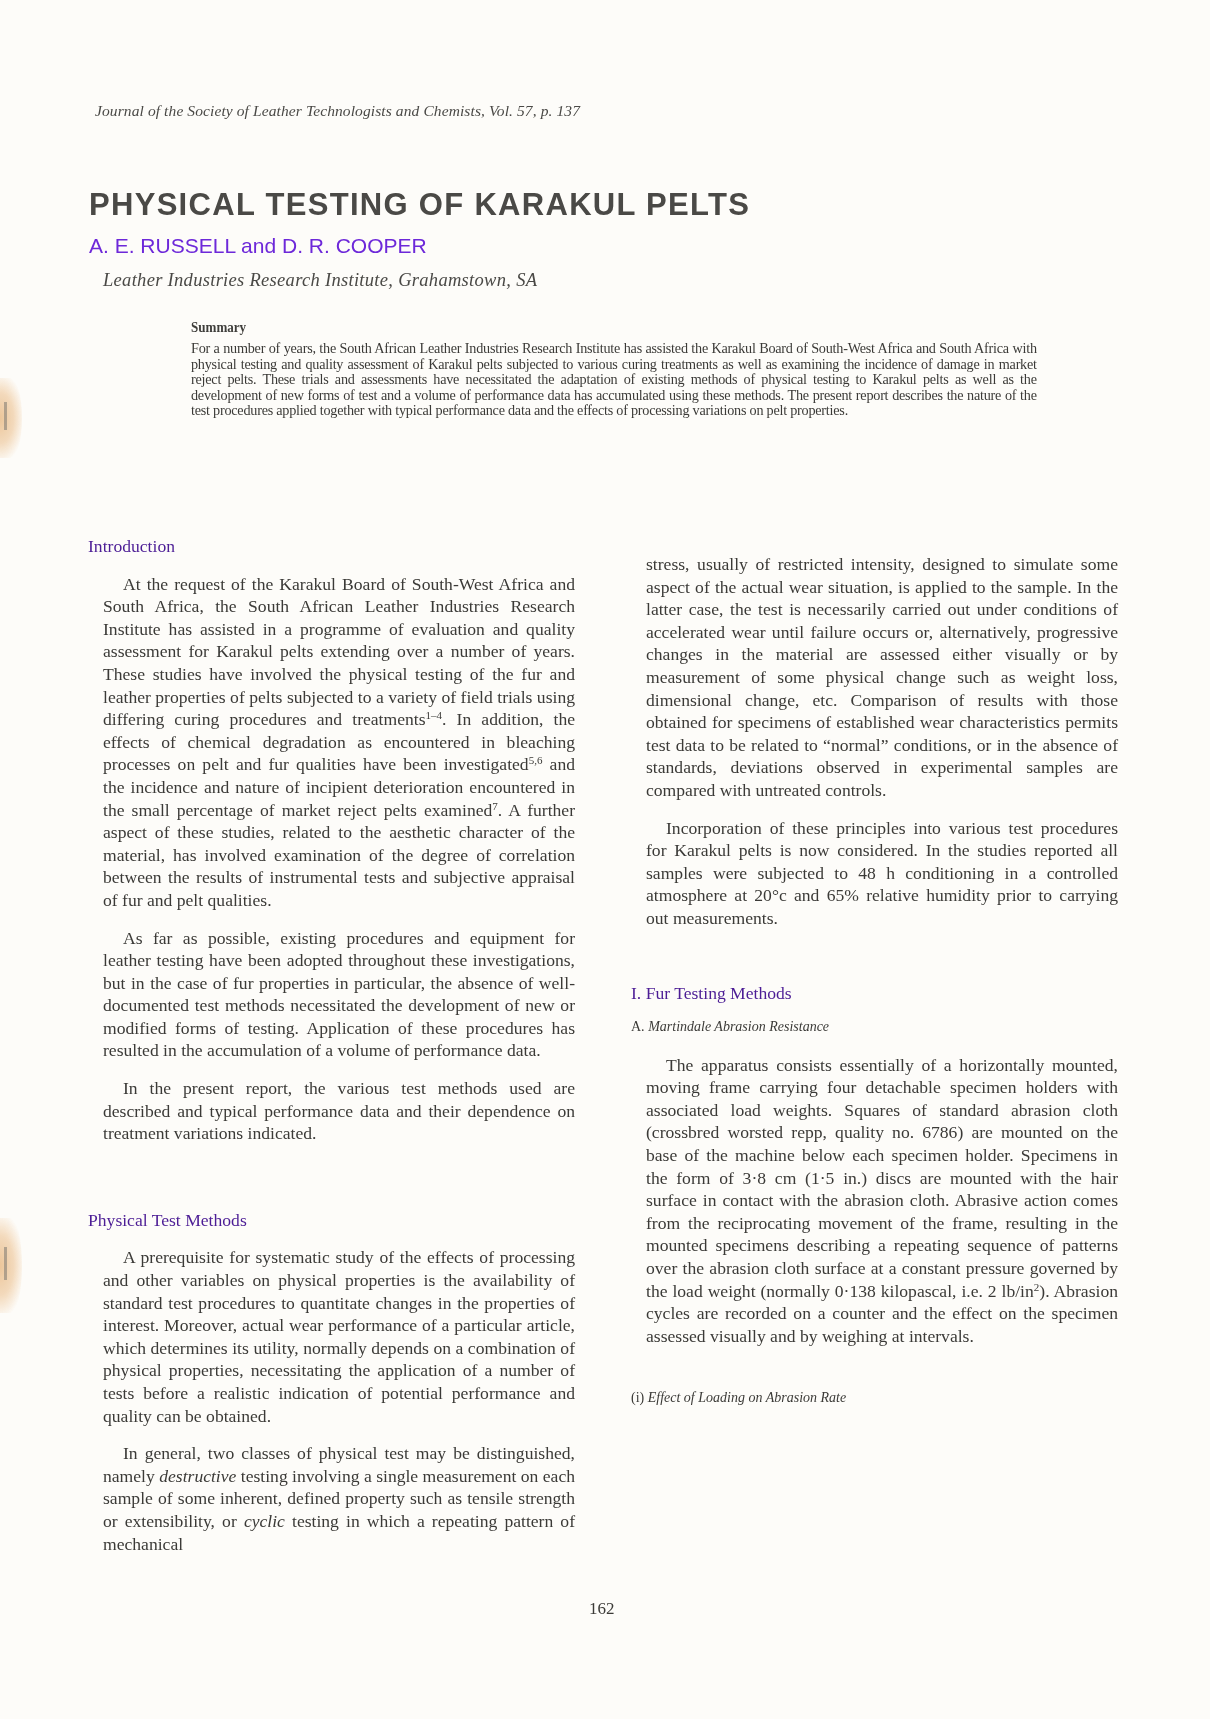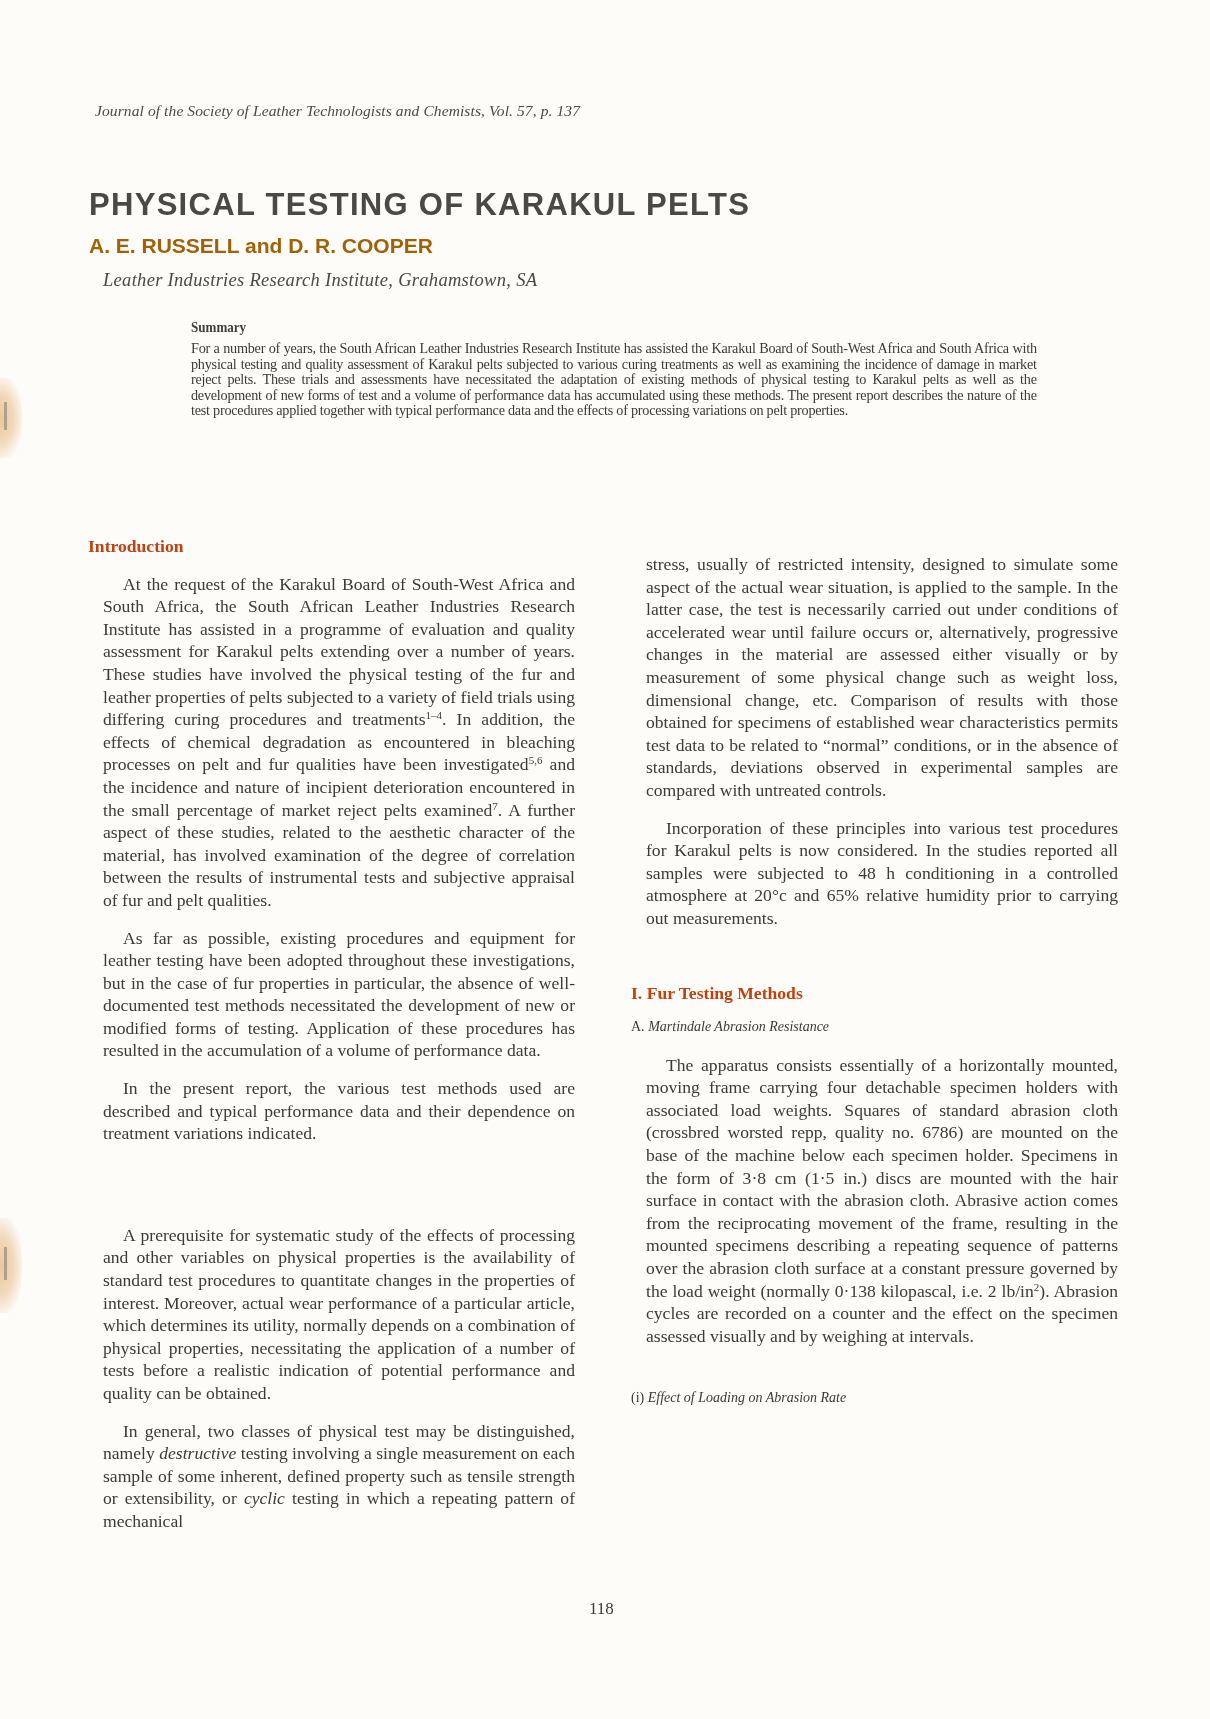--- a/index.html
+++ b/index.html
@@ -7,31 +7,31 @@
       width: 1210px; height: 1719px; position: relative; overflow: hidden;
       background: #fdfcf9;
       color: #3b3a37;
       font-family: "Liberation Serif", "DejaVu Serif", serif;
     }
     .stain { position: absolute; left: 0; width: 22px; border-radius: 0 50% 50% 0;
       background: radial-gradient(ellipse at left center, #e8b983 0%, #f1d2ae 45%, rgba(253,252,249,0) 80%); opacity: .8; }
     .stain .dark { position:absolute; left:4px; top:30%; width:3px; height:35%; background:#6b6257; opacity:.6; }
     .running-head { position: absolute; left: 95px; top: 102px; font-style: italic; font-size: 15.5px; letter-spacing: .1px; color: #4a4946; }
     .title { position: absolute; left: 89px; top: 166px; font-family: "Liberation Sans", "DejaVu Sans", sans-serif; font-weight: bold; font-size: 31px; letter-spacing: 1.3px; color: #4a4946; white-space: nowrap; }
-    .authors { position: absolute; left: 89px; top: 234px; font-family: "Liberation Sans", "DejaVu Sans", sans-serif; font-weight: bold; font-size: 21px; color: #a16207; white-space: nowrap; }
+    .authors { position: absolute; left: 89px; top: 234px; font-family: "Liberation Sans", "DejaVu Sans", sans-serif; font-weight: normal; font-size: 21px; color: #6d28d9; white-space: nowrap; }
     .affil { position: absolute; left: 103px; top: 270px; font-style: italic; font-size: 18.5px; letter-spacing: .3px; color: #4a4946; white-space: nowrap; }
     .summary { position: absolute; left: 191px; top: 319px; width: 846px; }
     .summary h3 { margin: 0 0 5px 0; font-size: 14.5px; font-weight: bold; color: #3f3e3b; transform: scaleX(.9); transform-origin: left; }
     .summary p { margin: 0; font-size: 14.8px; line-height: 15.6px; text-align: justify; letter-spacing: -.25px; transform: scaleX(.96); transform-origin: left; width: 881px; }
     .col { position: absolute; top: 535px; width: 502px; font-size: 17.6px; line-height: 22.6px; }
     .col.left { left: 88px; }
     .col.right { left: 631px; top: 538px; }
     .col p { margin: 15px; text-align: justify; text-indent: 20px; hyphens: manual; }
     .col p.noindent { text-indent: 0; }
-    .col h2 { margin: 0 0 12px 0; font-size: 17.6px; font-weight: bold; color: #c2410c; }
+    .col h2 { margin: 0 0 12px 0; font-size: 17.6px; font-weight: normal; color: #4c1d95; }
     .col h4 { margin: 0; font-size: 14px; font-weight: normal; }
     .col h4 .it { font-style: italic; }
     .it { font-style: italic; }
     sup { font-size: 11px; line-height: 0; vertical-align: 6px; }
     .gap-intro { height: 49px; }
     .gap-fur { height: 37px; }
     .gap-effect { height: 25px; }
     .pagenum { position: absolute; left: 589px; top: 1599px; font-size: 17px; color: #3b3a37; }
   </style>
 </head>
@@ -55,30 +55,31 @@
   <p>For a number of years, the South African Leather Industries Research Institute has assisted the Karakul Board of South-West Africa and South Africa with physical testing and quality assessment of Karakul pelts subjected to various curing treatments as well as examining the incidence of damage in market reject pelts. These trials and assessments have necessitated the adaptation of existing methods of physical testing to Karakul pelts as well as the development of new forms of test and a volume of performance data has accumulated using these methods. The present report describes the nature of the test procedures applied together with typical performance data and the effects of processing variations on pelt properties.</p>
 </section>
 
 <div class="col left">
   <h2>Introduction</h2>
   <p><span>At the request of the Karakul Board of South-West Africa and South Africa, the South African Leather Industries Research Institute has assisted in a programme of evaluation and quality assessment for Karakul pelts extending over a number of years. These studies have involved the physical testing of the fur and leather properties of pelts subjected to a variety of field trials using differing curing procedures and treatments</span><sup>1–4</sup><span>. In addition, the effects of chemical degradation as en­countered in bleaching processes on pelt and fur qualities have been investigated</span><sup>5,6</sup><span> and the incidence and nature of incipient deterioration encountered in the small percen­tage of market reject pelts examined</span><sup>7</sup><span>. A further aspect of these studies, related to the aesthetic character of the material, has involved examination of the degree of correlation between the results of instrumental tests and subjective appraisal of fur and pelt qualities.</span></p>
   <p>As far as possible, existing procedures and equipment for leather testing have been adopted throughout these investigations, but in the case of fur properties in particular, the absence of well-documented test methods necessitated the development of new or modified forms of testing. Application of these procedures has resulted in the accumulation of a volume of performance data.</p>
   <p>In the present report, the various test methods used are described and typical performance data and their depen­dence on treatment variations indicated.</p>
 
   <div class="gap-intro"></div>
+  <h2>Physical Test Methods</h2>
   <p>A prerequisite for systematic study of the effects of processing and other variables on physical properties is the availability of standard test procedures to quantitate changes in the properties of interest. Moreover, actual wear performance of a particular article, which deter­mines its utility, normally depends on a combination of physical properties, necessitating the application of a number of tests before a realistic indication of potential performance and quality can be obtained.</p>
   <p><span>In general, two classes of physical test may be distin­guished, namely </span><span class="it">destructive</span><span> testing involving a single measurement on each sample of some inherent, defined property such as tensile strength or extensibility, or </span><span class="it">cyclic</span><span> testing in which a repeating pattern of mechanical</span></p>
 </div>
 
 <div class="col right">
   <p class="noindent">stress, usually of restricted intensity, designed to simulate some aspect of the actual wear situation, is applied to the sample. In the latter case, the test is necessarily carried out under conditions of accelerated wear until failure occurs or, alternatively, progressive changes in the material are assessed either visually or by measurement of some physical change such as weight loss, dimensional change, etc. Comparison of results with those obtained for specimens of established wear characteristics permits test data to be related to “normal” conditions, or in the absence of standards, deviations observed in experimental samples are compared with untreated controls.</p>
   <p>Incorporation of these principles into various test procedures for Karakul pelts is now considered. In the studies reported all samples were subjected to 48 h conditioning in a controlled atmosphere at 20°c and 65% relative humidity prior to carrying out measurements.</p>
 
   <div class="gap-fur"></div>
   <h2>I. Fur Testing Methods</h2>
   <h4><span>A.</span> <span class="it">Martindale Abrasion Resistance</span></h4>
   <p><span>The apparatus consists essentially of a horizontally mounted, moving frame carrying four detachable specimen holders with associated load weights. Squares of standard abrasion cloth (crossbred worsted repp, quality no. 6786) are mounted on the base of the machine below each specimen holder. Specimens in the form of 3·8 cm (1·5 in.) discs are mounted with the hair surface in contact with the abrasion cloth. Abrasive action comes from the reciprocating movement of the frame, resulting in the mounted specimens describing a repeating sequence of patterns over the abrasion cloth surface at a constant pressure governed by the load weight (normally 0·138 kilopascal, i.e. 2 lb/in</span><sup>2</sup><span>). Abrasion cycles are recorded on a counter and the effect on the specimen assessed visually and by weighing at intervals.</span></p>
 
   <div class="gap-effect"></div>
   <h4><span>(i)</span> <span class="it">Effect of Loading on Abrasion Rate</span></h4>
 </div>
 
-<div class="pagenum">118</div>
+<div class="pagenum">162</div>
 
 </body></html>

